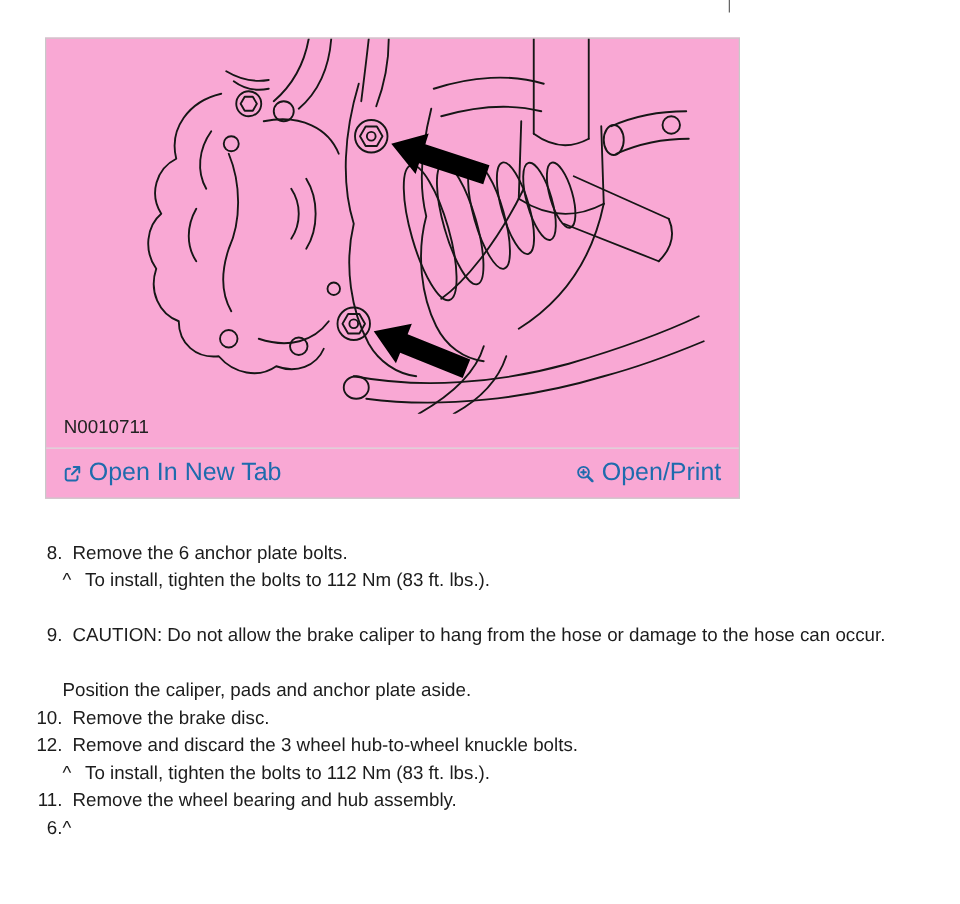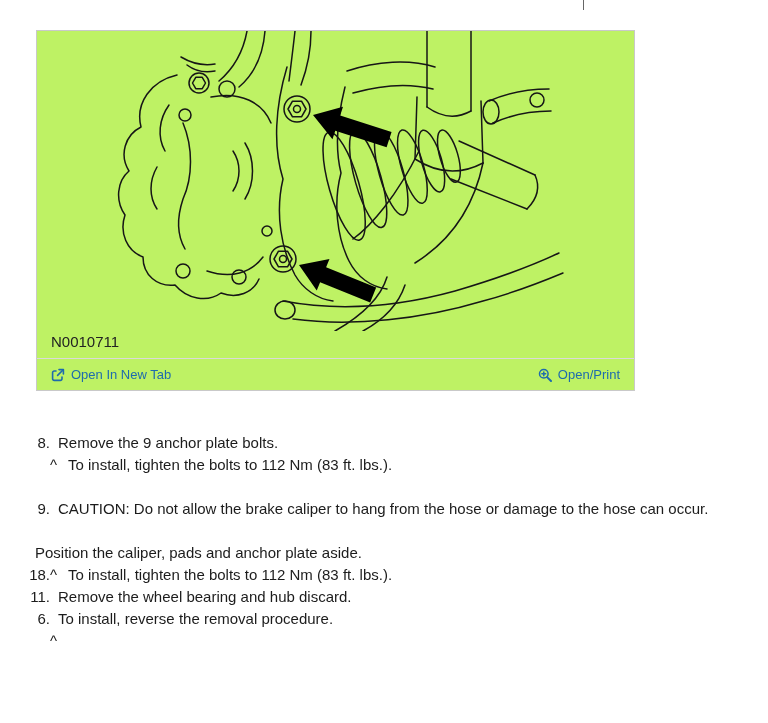--- a/index.html
+++ b/index.html
@@ -4,44 +4,44 @@
 <style>
   html,body{margin:0;padding:0;}
   body{
     width:768px;height:723px;position:relative;background:#ffffff;
     font-family:"Liberation Sans", sans-serif;color:#1c1c1c;overflow:hidden;
   }
   .right-tick{position:absolute;left:583px;top:0;width:1px;height:10px;background:#666;}
 
   
   .figure-box{
-    position:absolute;left:36px;top:30px;width:599px;
-    border:1px solid #c9c9c9;background:#bef264;box-sizing:border-box;
+    position:absolute;left:36px;top:30px;width:556px;
+    border:1px solid #c9c9c9;background:#f9a8d4;box-sizing:border-box;
   }
   .figure-area{position:relative;}
   .figure-area svg{display:block;width:527px;height:300px;}
   .figure-label{
     padding:2px 0 8px 14px;font-size:15px;color:#222;
   }
   .figure-footer{
     border-top:1px solid #dadada;
     display:flex;justify-content:space-between;align-items:center;
     padding:8px 14px;
   }
   .fig-link{
     display:flex;align-items:center;gap:6px;
-    color:var(--link-color,#1e6bad);font-size:13px;text-decoration:none;cursor:pointer;
+    color:var(--link-color,#1e6bad);font-size:20px;text-decoration:none;cursor:pointer;
   }
   .fig-link .icon{display:inline-flex;align-items:center;}
   .fig-link svg{display:block;}
 
   
   .procedure{position:absolute;left:0;top:432px;width:740px;font-size:15px;}
   .step-line{position:relative;padding-left:58px;line-height:22px;}
-  .step-line.no-num{padding-left:35px;}
+  .step-line.no-num{padding-left:50px;}
   .step-num{position:absolute;left:0;top:0;width:50px;text-align:right;}
   .sub-line{position:relative;padding-left:68px;line-height:22px;}
   .caret{position:absolute;left:50px;top:0;}
   .spaced{margin-top:22px;}
   b{font-weight:normal;}
 
   
   .art{stroke:#161616;stroke-width:1.5;fill:none;stroke-linecap:round;stroke-linejoin:round;}
 </style>
 </head>
@@ -155,22 +155,23 @@
           <line x1="5.8" y1="3.9" x2="5.8" y2="7.7"></line>
           <line x1="3.9" y1="5.8" x2="7.7" y2="5.8"></line>
         </svg>
       </span>
       <span>Open/Print</span>
     </a>
   </div>
 </div>
 
 <div class="procedure">
-    <div class="step-line"><span class="step-num">8.</span><span class="step-text"><span>Remove the 9 anchor plate bolts.</span></span></div>
+    <div class="step-line"><span class="step-num">8.</span><span class="step-text"><span>Remove the 6 anchor plate bolts.</span></span></div>
     <div class="sub-line"><span class="caret">^</span><span><span>To install, tighten the bolts to </span><b>112 Nm (83 ft. lbs.)</b><span>.</span></span></div>
     <div class="step-line spaced"><span class="step-num">9.</span><span class="step-text"><b>CAUTION:</b><span> Do not allow the brake caliper to hang from the hose or damage to the hose can occur.</span></span></div>
     <div class="step-line spaced no-num"><span class="step-text"><span>Position the caliper, pads and anchor plate aside.</span></span></div>
-    <div class="step-line"><span class="step-num">18.</span></div>
+    <div class="step-line"><span class="step-num">10.</span><span class="step-text"><span>Remove the brake disc.</span></span></div>
+    <div class="step-line"><span class="step-num">12.</span><span class="step-text"><span>Remove and discard the 3 wheel hub-to-wheel knuckle bolts.</span></span></div>
     <div class="sub-line"><span class="caret">^</span><span><span>To install, tighten the bolts to </span><b>112 Nm (83 ft. lbs.)</b><span>.</span></span></div>
-    <div class="step-line"><span class="step-num">11.</span><span class="step-text"><span>Remove the wheel bearing and hub discard.</span></span></div>
-    <div class="step-line"><span class="step-num">6.</span><span class="step-text"><span>To install, reverse the removal procedure.</span></span></div>
+    <div class="step-line"><span class="step-num">11.</span><span class="step-text"><span>Remove the wheel bearing and hub assembly.</span></span></div>
+    <div class="step-line"><span class="step-num">6.</span></div>
     <div class="sub-line"><span class="caret">^</span></div>
   </div>
 
 </body></html>

